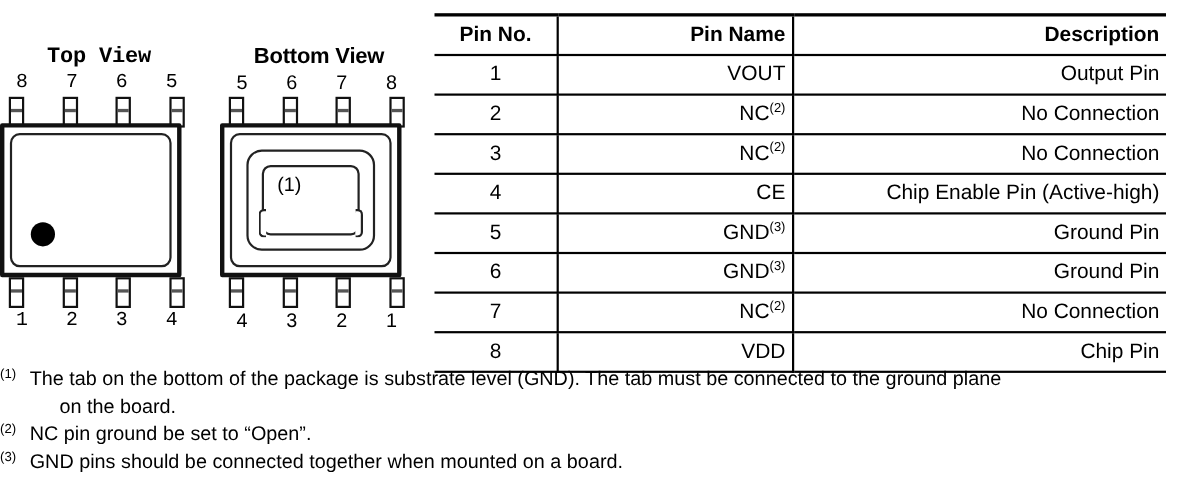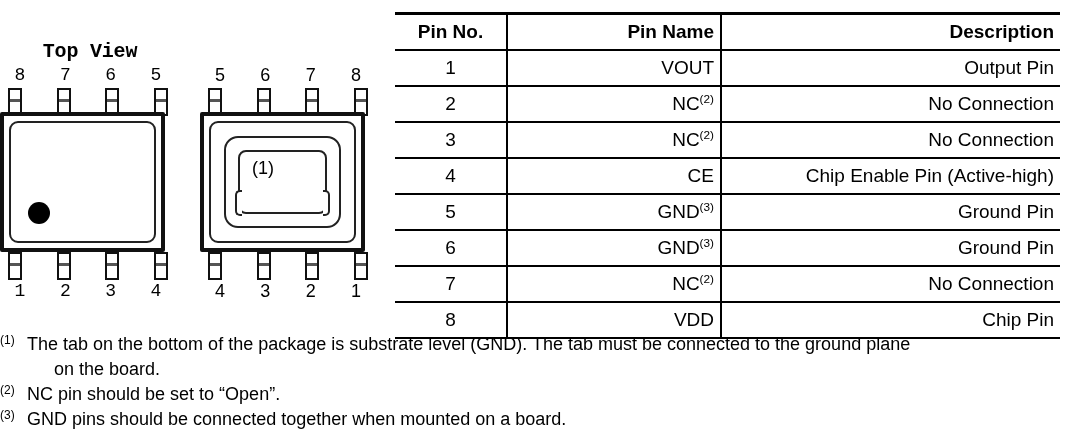--- a/index.html
+++ b/index.html
@@ -255,20 +255,21 @@
 
     <div class="pin-num-row bottom">
       <span class="pin-num">1</span>
       <span class="pin-num">2</span>
       <span class="pin-num">3</span>
       <span class="pin-num">4</span>
     </div>
   </div>
 
   <div class="pkg-view" id="view-bottom">
+    <div class="view-title">Bottom View</div>
 
     <div class="pin-num-row top">
       <span class="pin-num">5</span>
       <span class="pin-num">6</span>
       <span class="pin-num">7</span>
       <span class="pin-num">8</span>
     </div>
 
     <div class="lead-row top">
       <span class="lead"></span>
@@ -360,19 +361,19 @@
 </div>
 
 <div id="footnotes">
   <p class="footnote">
     <span class="fn-mark">(1)</span>
     <span>The tab on the bottom of the package is substrate level (GND). The tab must be connected to the ground plane</span>
     <span class="fn-indent">on the board.</span>
   </p>
   <p class="footnote">
     <span class="fn-mark">(2)</span>
-    <span>NC pin should be set to “Open”.</span>
+    <span>NC pin ground be set to “Open”.</span>
   </p>
   <p class="footnote">
     <span class="fn-mark">(3)</span>
     <span>GND pins should be connected together when mounted on a board.</span>
   </p>
 </div>
 
 </body></html>

